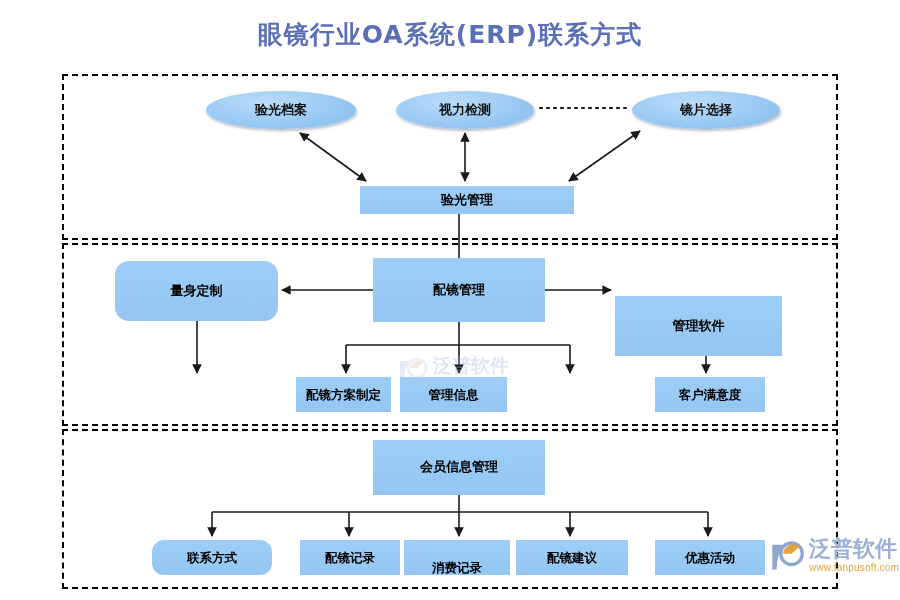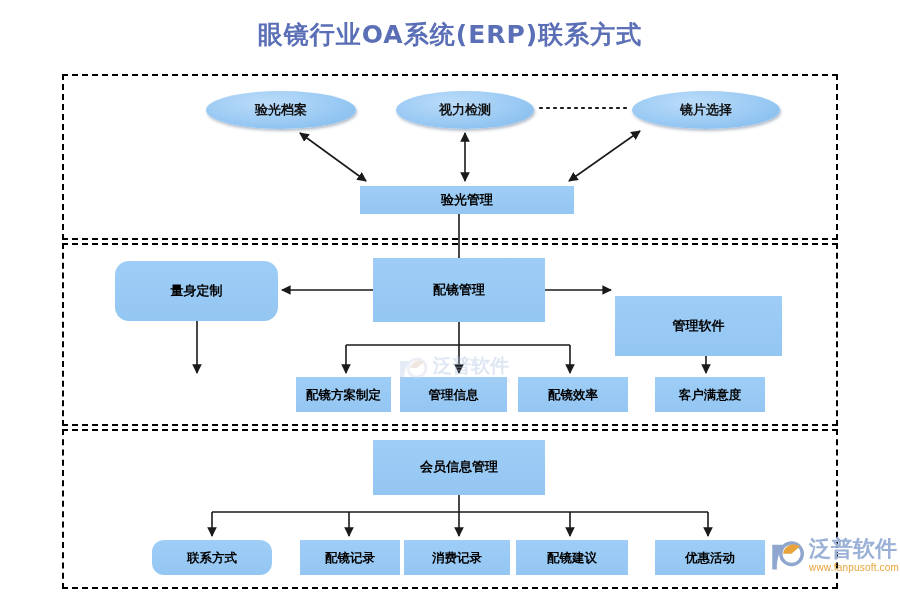--- a/index.html
+++ b/index.html
@@ -91,21 +91,21 @@
   #n-glasses-sales    { left: 145px; top: 377px; width: 105px; height: 35px; }
   #n-fitting-plan     { left: 296px; top: 377px; width: 95px; height: 35px; }
   #n-mgmt-info        { left: 400px; top: 377px; width: 107px; height: 35px; }
   #n-fitting-eff      { left: 518px; top: 377px; width: 110px; height: 35px; }
   #n-satisfaction     { left: 655px; top: 377px; width: 110px; height: 35px; }
 
   
   #n-member-mgmt      { left: 373px; top: 440px; width: 172px; height: 55px; }
   #n-contact          { left: 152px; top: 540px; width: 120px; height: 35px; border-radius: 12px; }
   #n-fitting-record   { left: 300px; top: 540px; width: 100px; height: 35px; }
-  #n-spend-record     { left: 404px; top: 540px; width: 106px; height: 35px; }
+  #n-spend-record     { left: 404px; top: 540px; width: 106px; height: 35px; align-items: flex-end; }
   #n-fitting-advice   { left: 516px; top: 540px; width: 112px; height: 35px; }
   #n-promotion        { left: 655px; top: 540px; width: 110px; height: 35px; }
 
   
   .watermark {
     position: absolute;
     display: flex;
     align-items: center;
     pointer-events: none;
     user-select: none;
@@ -228,23 +228,20 @@
   <div class="node box" id="n-mgmt-software">
     <span>管理软件</span>
   </div>
 
   <div class="node box box-sm" id="n-fitting-plan">
     <span>配镜方案制定</span>
   </div>
   <div class="node box box-sm" id="n-mgmt-info">
     <span>管理信息</span>
   </div>
-  <div class="node box box-sm" id="n-fitting-eff">
-    <span>配镜效率</span>
-  </div>
   <div class="node box box-sm" id="n-satisfaction">
     <span>客户满意度</span>
   </div>
 
   <div class="node box" id="n-member-mgmt">
     <span>会员信息管理</span>
   </div>
   <div class="node box box-sm" id="n-contact">
     <span>联系方式</span>
   </div>

